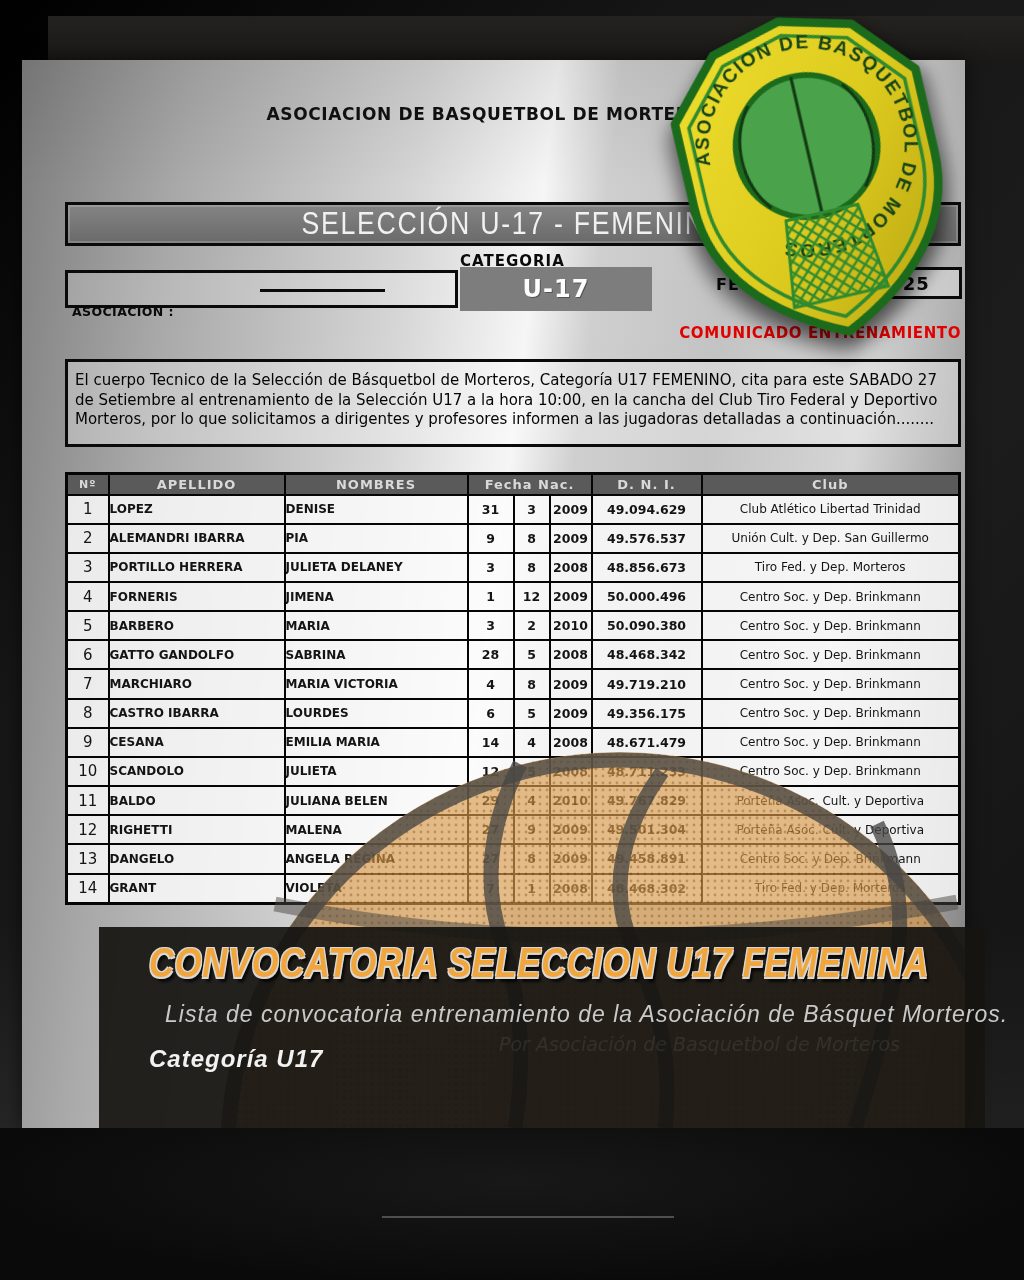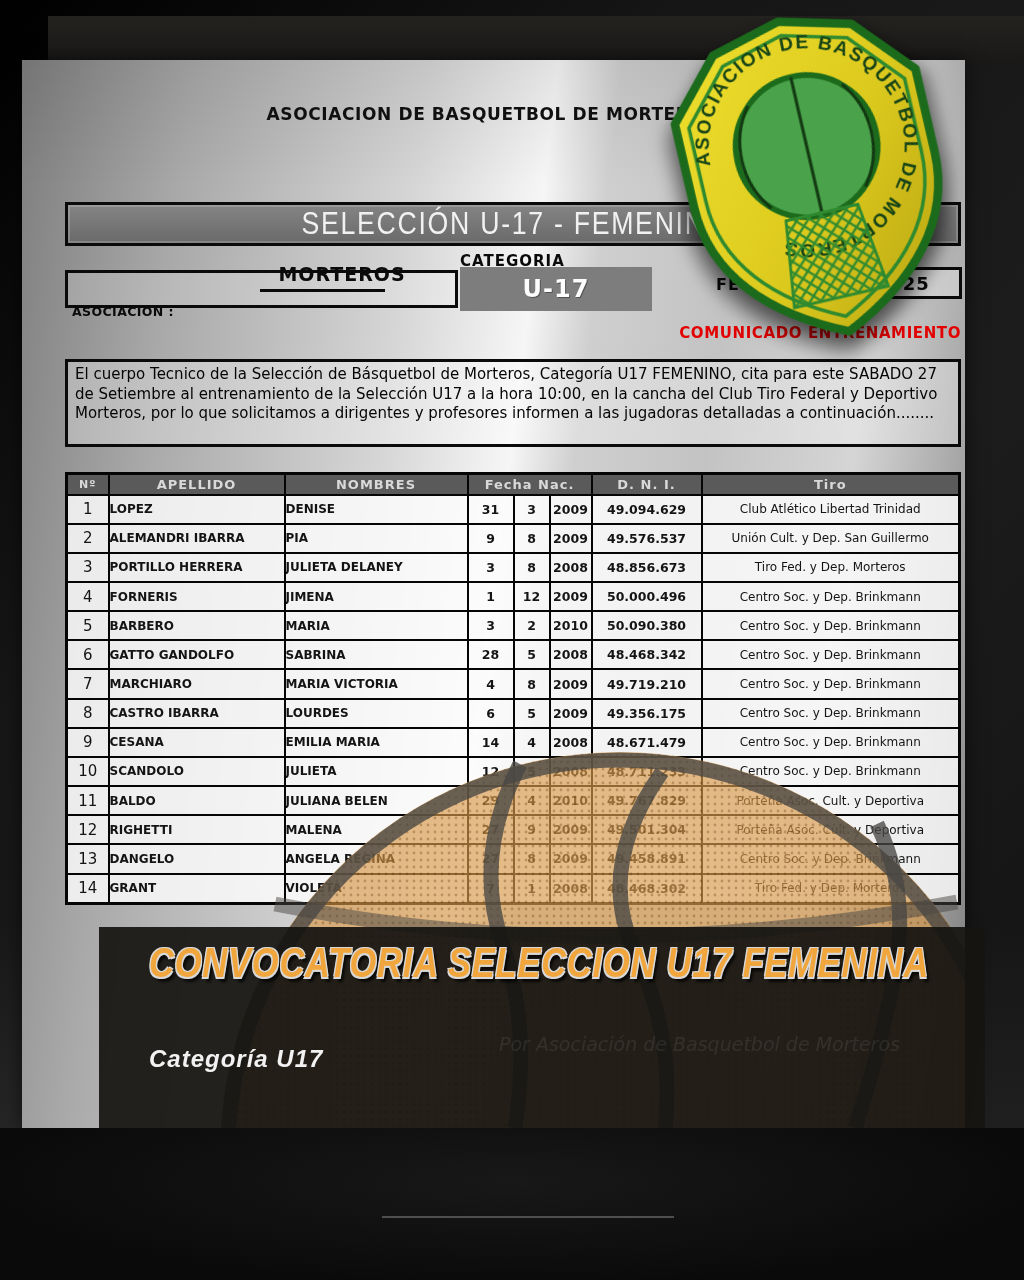--- a/index.html
+++ b/index.html
@@ -33,21 +33,21 @@
   .asoc-label{left:50px;top:222px;font-size:12.5px;font-weight:bold;color:#0b0b0b;letter-spacing:0.4px;margin-top:22px;}
   .morteros{left:200px;top:203px;width:240px;text-align:center;font-size:19px;font-weight:bold;color:#0a0a0a;letter-spacing:1px;z-index:2;}
   .morteros-underline{left:238px;top:229px;width:125px;height:3px;background:#0a0a0a;z-index:2;}
   .u17-box{left:438px;top:207px;width:192px;height:44px;background:#7d7d7d;display:flex;align-items:center;justify-content:center;
     font-size:24px;font-weight:bold;color:#fdfdfd;letter-spacing:1px;text-shadow:1px 1px 0 rgba(0,0,0,0.35);}
   .fecha-label{left:694px;top:215px;font-size:16px;font-weight:bold;color:#0a0a0a;letter-spacing:1px;}
   .date-box{left:766px;top:207px;width:174px;height:32px;border:3px solid #0a0a0a;box-sizing:border-box;background:rgba(255,255,255,0.30);
     display:flex;align-items:center;justify-content:center;font-size:18px;font-weight:bold;color:#0a0a0a;letter-spacing:1px;}
   .comunicado{left:43px;top:264px;width:896px;text-align:right;font-size:15px;font-weight:bold;color:#e30000;letter-spacing:0.6px;}
   .paragraph{left:43px;top:299px;width:896px;height:88px;border:3px solid #0a0a0a;box-sizing:border-box;background:rgba(255,255,255,0.30);
-    padding:3px 7px;font-size:15px;line-height:19.5px;color:#050505;}
+    padding:9px 7px;font-size:15px;line-height:19.5px;color:#050505;}
   
   .tablewrap{left:43px;top:412px;width:896px;height:433px;}
   table.roster{width:100%;height:100%;border-collapse:collapse;border:3px solid #050505;table-layout:fixed;}
   table.roster th,table.roster td{border:2px solid #050505;padding:0;overflow:hidden;white-space:nowrap;}
   table.roster thead tr{height:21px;}
   table.roster th{background:#5a5a5a;color:#d9d9d9;font-size:13px;font-weight:bold;letter-spacing:1px;}
   table.roster th.small{font-size:11px;}
   table.roster td{background:rgba(253,253,253,0.82);color:#141414;}
   td.num{background:linear-gradient(180deg,#b5b5b5,#8e8e8e);text-align:center;font-size:15px;color:#1a1a1a;}
   td.ap{font-size:12px;font-weight:bold;padding-left:4px;}
@@ -84,21 +84,20 @@
   <div class="abs org-title">ASOCIACION DE BASQUETBOL DE MORTEROS</div>
 
   <div class="abs banner">
     <span>SELECCIÓN U-17 - FEMENINA</span>
   </div>
 
   <div class="abs cat-label">CATEGORIA</div>
 
   <div class="abs asoc-box"></div>
   <div class="abs asoc-label">ASOCIACION :</div>
-  <div class="abs morteros">MORTEROS</div>
   <div class="abs morteros-underline"></div>
 
   <div class="abs u17-box">U-17</div>
 
   <div class="abs fecha-label">FECHA</div>
   <div class="abs date-box">25/9/2025</div>
 
   <div class="abs comunicado">COMUNICADO ENTRENAMIENTO</div>
   <div class="abs paragraph">El cuerpo Tecnico de la Selección de Básquetbol de Morteros, Categoría U17 FEMENINO, cita para este SABADO 27 de Setiembre al entrenamiento de la Selección U17 a la hora 10:00, en la cancha del Club Tiro Federal y Deportivo Morteros, por lo que solicitamos a dirigentes y profesores informen a las jugadoras detalladas a continuación........</div>
 
@@ -114,21 +113,21 @@
         <col style="width:110px">
           <col>
       </colgroup>
       <thead>
         <tr>
           <th class="small">Nº</th>
           <th>APELLIDO</th>
           <th>NOMBRES</th>
           <th colspan="3">Fecha Nac.</th>
           <th>D. N. I.</th>
-          <th>Tiro</th>
+          <th>Club</th>
         </tr>
       </thead>
       <tbody>
 
           <tr>
             <td class="num">1</td>
             <td class="ap">LOPEZ</td>
             <td class="ap">DENISE</td>
             <td class="ct">31</td>
             <td class="ct">3</td>
@@ -301,20 +300,21 @@
     <circle cx="405" cy="400" r="392"></circle>
     <path d="M305,12 Q258,105 287,190 T300,376"></path>
     <path d="M447,20 Q380,115 420,200 T450,376"></path>
     <path d="M662,72 Q695,140 680,220 T640,376"></path>
     <path d="M60,152 Q390,218 742,150" stroke="rgba(72,70,68,0.5)"></path>
   </g>
 </svg>
 
 <div class="abs panel">
   <div class="abs panel-title">CONVOCATORIA SELECCION U17 FEMENINA</div>
+  <div class="abs panel-sub">Lista de convocatoria entrenamiento de la Asociación de Básquet Morteros.</div>
   <div class="abs panel-cat">Categoría U17</div>
   <div class="abs panel-watermark">Por Asociación de Basquetbol de Morteros</div>
 </div>
 
 <div class="abs footer">
   <div class="abs footer-underline"></div>
 </div>
 
 <svg class="abs crest-big" viewBox="0 0 200 234" xmlns="http://www.w3.org/2000/svg">
   <defs>

